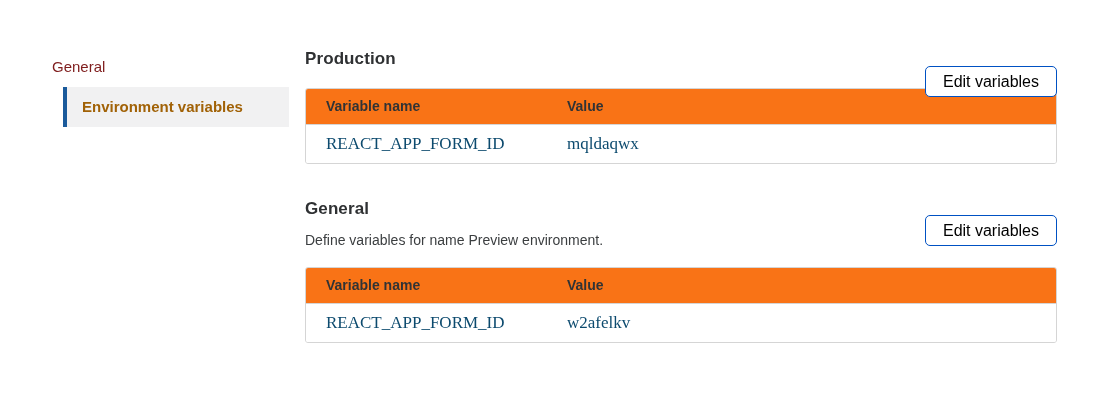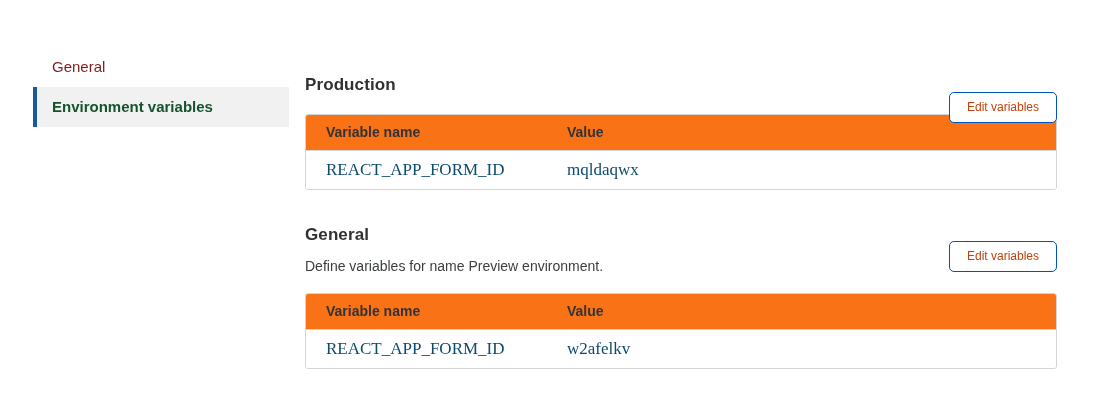--- a/index.html
+++ b/index.html
@@ -14,46 +14,46 @@
     height: 40px; line-height: 40px;
     padding-left: 19px;
     font-size: 15px; color: #7f1d1d;
     cursor: pointer;
     white-space: nowrap;
   }
   .side-item.active {
     background: #f1f1f2;
     border-left: 4px solid #1a5a9b;
     padding-left: 15px;
-    font-weight: 700; color: #14532d;
+    font-weight: 700; color: #a16207; margin-left: 30px;
   }
 
   
   .main {
     position: absolute; left: 305px; top: 0; width: 752px;
   }
-  .section { position: relative; margin-top: 26px; }
+  .section { position: relative; }
   .section.first { padding-top: 48px; }
   .section.second { margin-top: 34px; }
 
   .section-title {
     font-size: 17px; line-height: 22px; font-weight: 700; color: #2f3133;
     letter-spacing: 0.1px;
   }
   .section-desc {
     font-size: 14px; line-height: 17px; color: #3b3e40;
     margin-top: 12px;
   }
   .edit-btn {
     position: absolute; right: 0;
     background: #ffffff;
     border: 1px solid #0051c3;
-    color: #c2410c;
+    color: #000000;
     font-family: "Liberation Sans", "DejaVu Sans", sans-serif;
-    font-size: 12px; line-height: 19px;
+    font-size: 16px; line-height: 19px;
     padding: 5px 17px;
     border-radius: 5px;
     cursor: pointer;
   }
   .section.first .edit-btn { top: 66px; }
   .section.second .edit-btn { top: 17px; }
 
   .var-table {
     margin-top: 18px;
     width: 100%;

